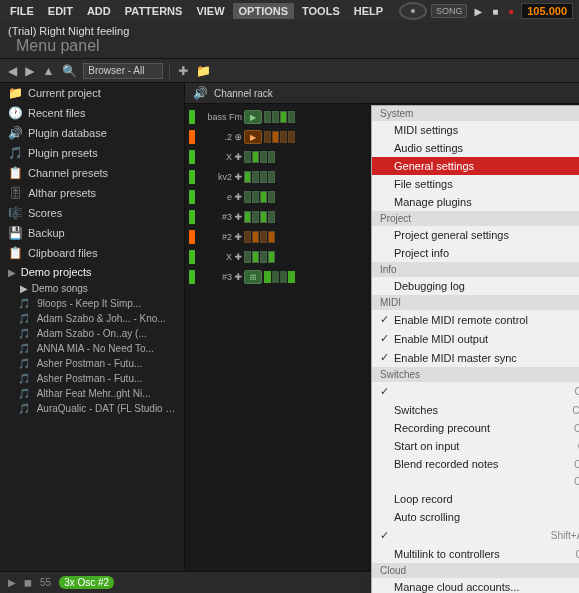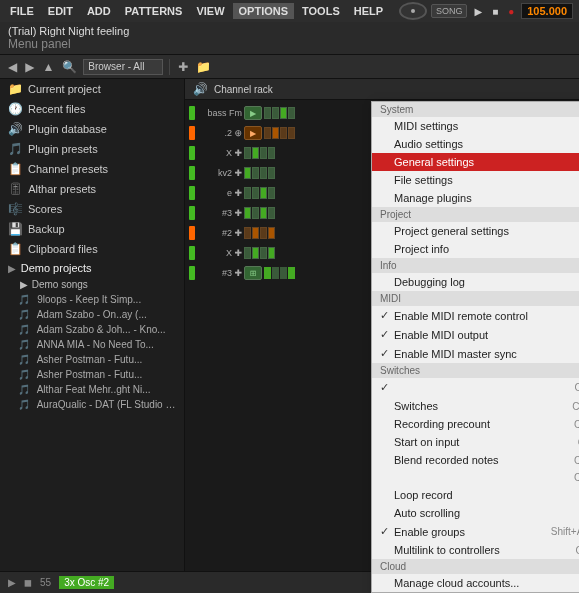--- a/index.html
+++ b/index.html
@@ -71,21 +71,21 @@
 
     
     .title-area {
       background: #2a2a2a;
       padding: 3px 8px;
       color: #bbb;
       font-size: 10px;
       border-bottom: 1px solid #111;
     }
     .title-area .title-main { color: #ddd; font-size: 11px; }
-    .title-area .title-sub { color: #888; font-size: 12px; }
+    .title-area .title-sub { color: #888; font-size: 16px; margin-left: 8px; }
 
     
     .toolbar {
       display: flex;
       align-items: center;
       background: #2d2d2d;
       height: 24px;
       padding: 0 6px;
       gap: 4px;
       border-bottom: 1px solid #111;
@@ -248,21 +248,21 @@
     }
     .status-item {
       color: #888;
       font-size: 10px;
     }
     .status-green {
       background: #44aa22;
       color: white;
       padding: 1px 5px;
       font-size: 10px;
-      border-radius: 0;
+      border-radius: 6px;
     }
   </style>
 </head>
 <body>
 
 <div class="menu-bar">
   <span class="menu-bar-item">FILE</span>
   <span class="menu-bar-item">EDIT</span>
   <span class="menu-bar-item">ADD</span>
   <span class="menu-bar-item">PATTERNS</span>
@@ -347,25 +347,25 @@
       <span>▶</span>
       <span>Demo songs</span>
     </div>
 
     <div class="file-item">
       <span class="fi-icon">🎵</span>
       <span>9loops - Keep It Simp...</span>
     </div>
     <div class="file-item">
       <span class="fi-icon">🎵</span>
+      <span>Adam Szabo &amp; Joh... - Kno...</span>
+    </div>
+    <div class="file-item">
+      <span class="fi-icon">🎵</span>
       <span>Adam Szabo - On..ay (...</span>
-    </div>
-    <div class="file-item">
-      <span class="fi-icon">🎵</span>
-      <span>Adam Szabo &amp; Joh... - Kno...</span>
     </div>
     <div class="file-item">
       <span class="fi-icon">🎵</span>
       <span>ANNA MIA - No Need To...</span>
     </div>
     <div class="file-item">
       <span class="fi-icon">🎵</span>
       <span>Asher Postman - Futu...</span>
     </div>
     <div class="file-item">
@@ -580,21 +580,20 @@
         <div class="menu-item">
           <span class="check"></span>
           <span class="label">Loop record</span>
         </div>
         <div class="menu-item">
           <span class="check"></span>
           <span class="label">Auto scrolling</span>
         </div>
         <div class="menu-item">
           <span class="check">✓</span>
-          <span class="label">Enable groups</span>
           <span class="shortcut">Shift+Alt+G</span>
         </div>
         <div class="menu-item">
           <span class="check"></span>
           <span class="label">Multilink to controllers</span>
           <span class="shortcut">Ctrl+J</span>
         </div>
 
         <div class="menu-section-label">Cloud</div>
         <div class="menu-item">

